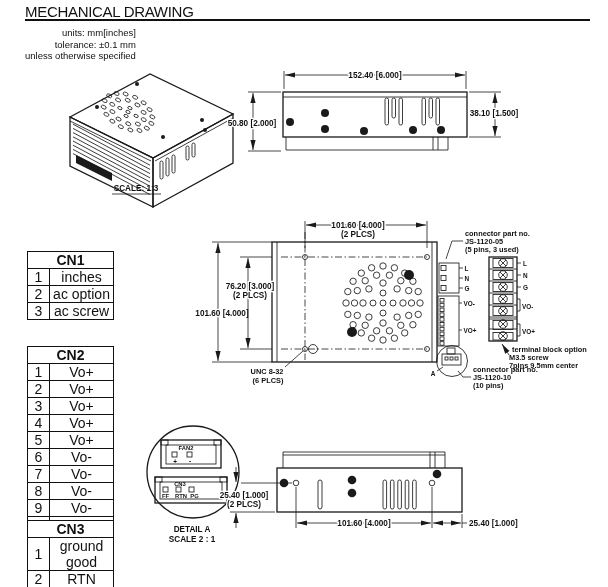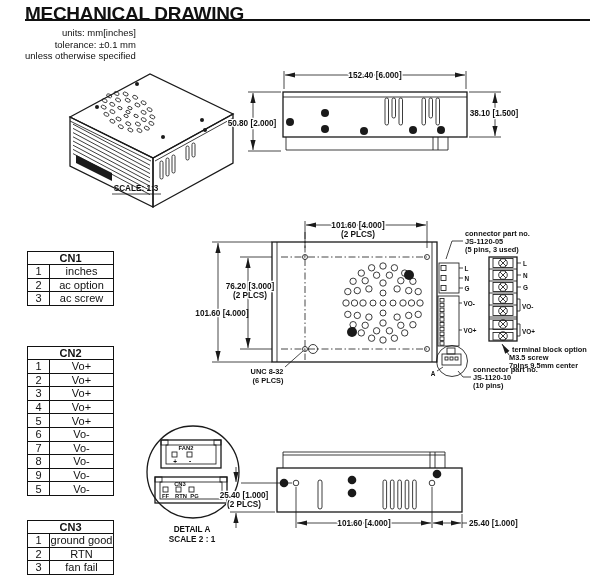--- a/index.html
+++ b/index.html
@@ -1,23 +1,23 @@
 <!DOCTYPE html>
 <html><head>
 <meta charset="utf-8">
 <style>
   html,body{margin:0;padding:0;}
   body{width:608px;height:587px;position:relative;background:#fff;
        font-family:"Liberation Sans",sans-serif;overflow:hidden;}
-  .title{position:absolute;left:25px;top:3px;font-size:19px;font-weight:bold;
+  .title{position:absolute;left:25px;top:3px;font-size:15px;font-weight:normal;
          letter-spacing:-0.3px;color:#111;white-space:nowrap;}
   .rule{position:absolute;left:25px;top:19px;width:565px;height:2.2px;background:#111;}
   .notes{position:absolute;left:25px;top:27px;font-size:9.5px;color:#111;line-height:11.5px;text-align:right;}
   .ctable{position:absolute;border-collapse:collapse;background:#fff;table-layout:fixed;width:86px;}
-  .ctable th,.ctable td{border:1.2px solid #111;font-size:11px;color:#111;text-align:center;padding:0;}
+  .ctable th,.ctable td{border:1.2px solid #111;font-size:14px;color:#111;text-align:center;padding:0;}
   .ctable th{height:12px;font-weight:bold;}
   .ctable td{height:12.6px;font-weight:normal;}
   .ctable .c1{width:22px;}
   .ctable .c2{width:64px;}
   svg.draw{position:absolute;left:0;top:0;}
   svg .obj{stroke:#1a1a1a;fill:none;stroke-width:1.3;}
   svg .in{stroke:#1a1a1a;fill:none;stroke-width:0.85;}
   svg .dim{stroke:#1a1a1a;fill:none;stroke-width:0.8;}
   svg .cl{stroke:#1a1a1a;fill:none;stroke-width:0.8;stroke-dasharray:7 2.5 1.5 2.5;}
   svg .fillk{fill:#1a1a1a;stroke:none;}

